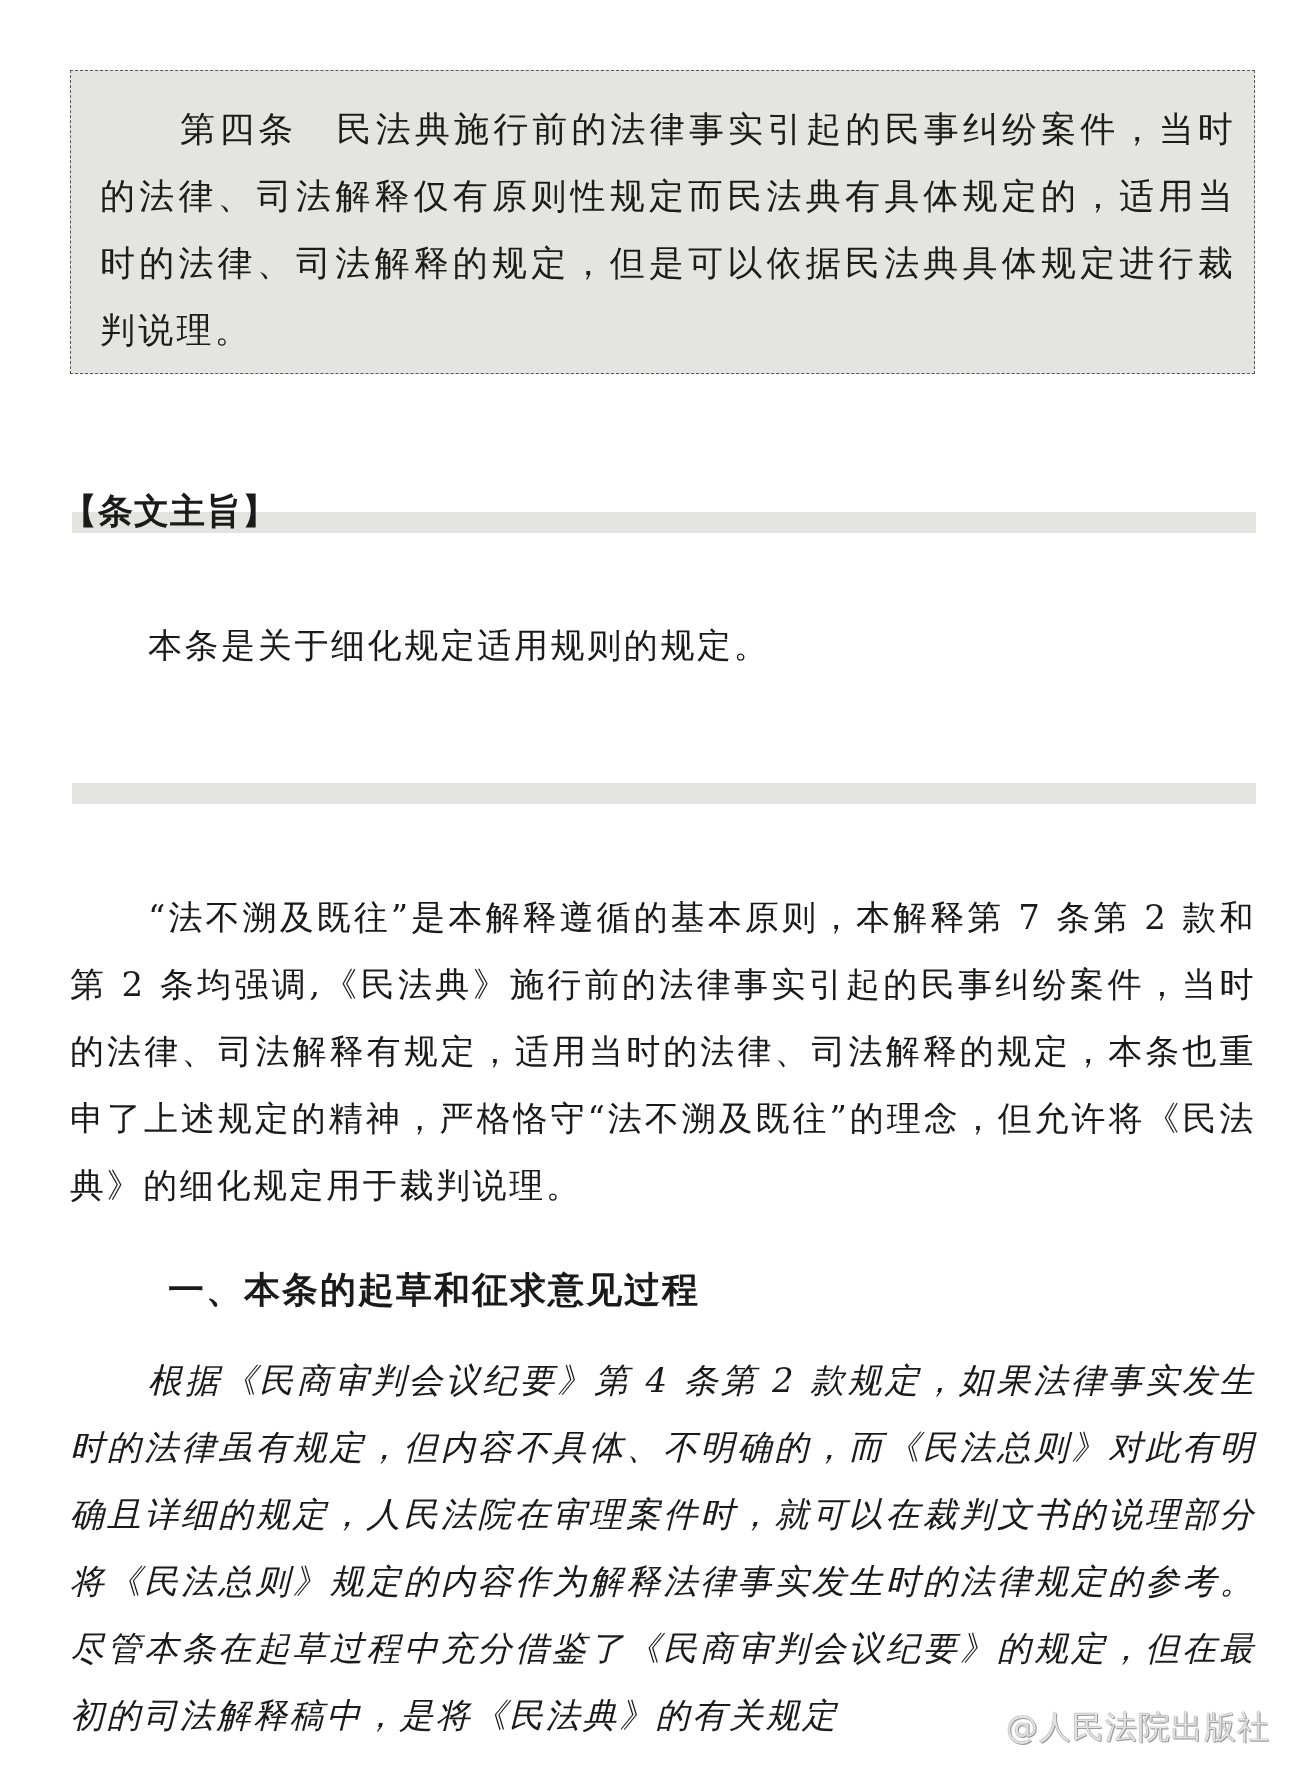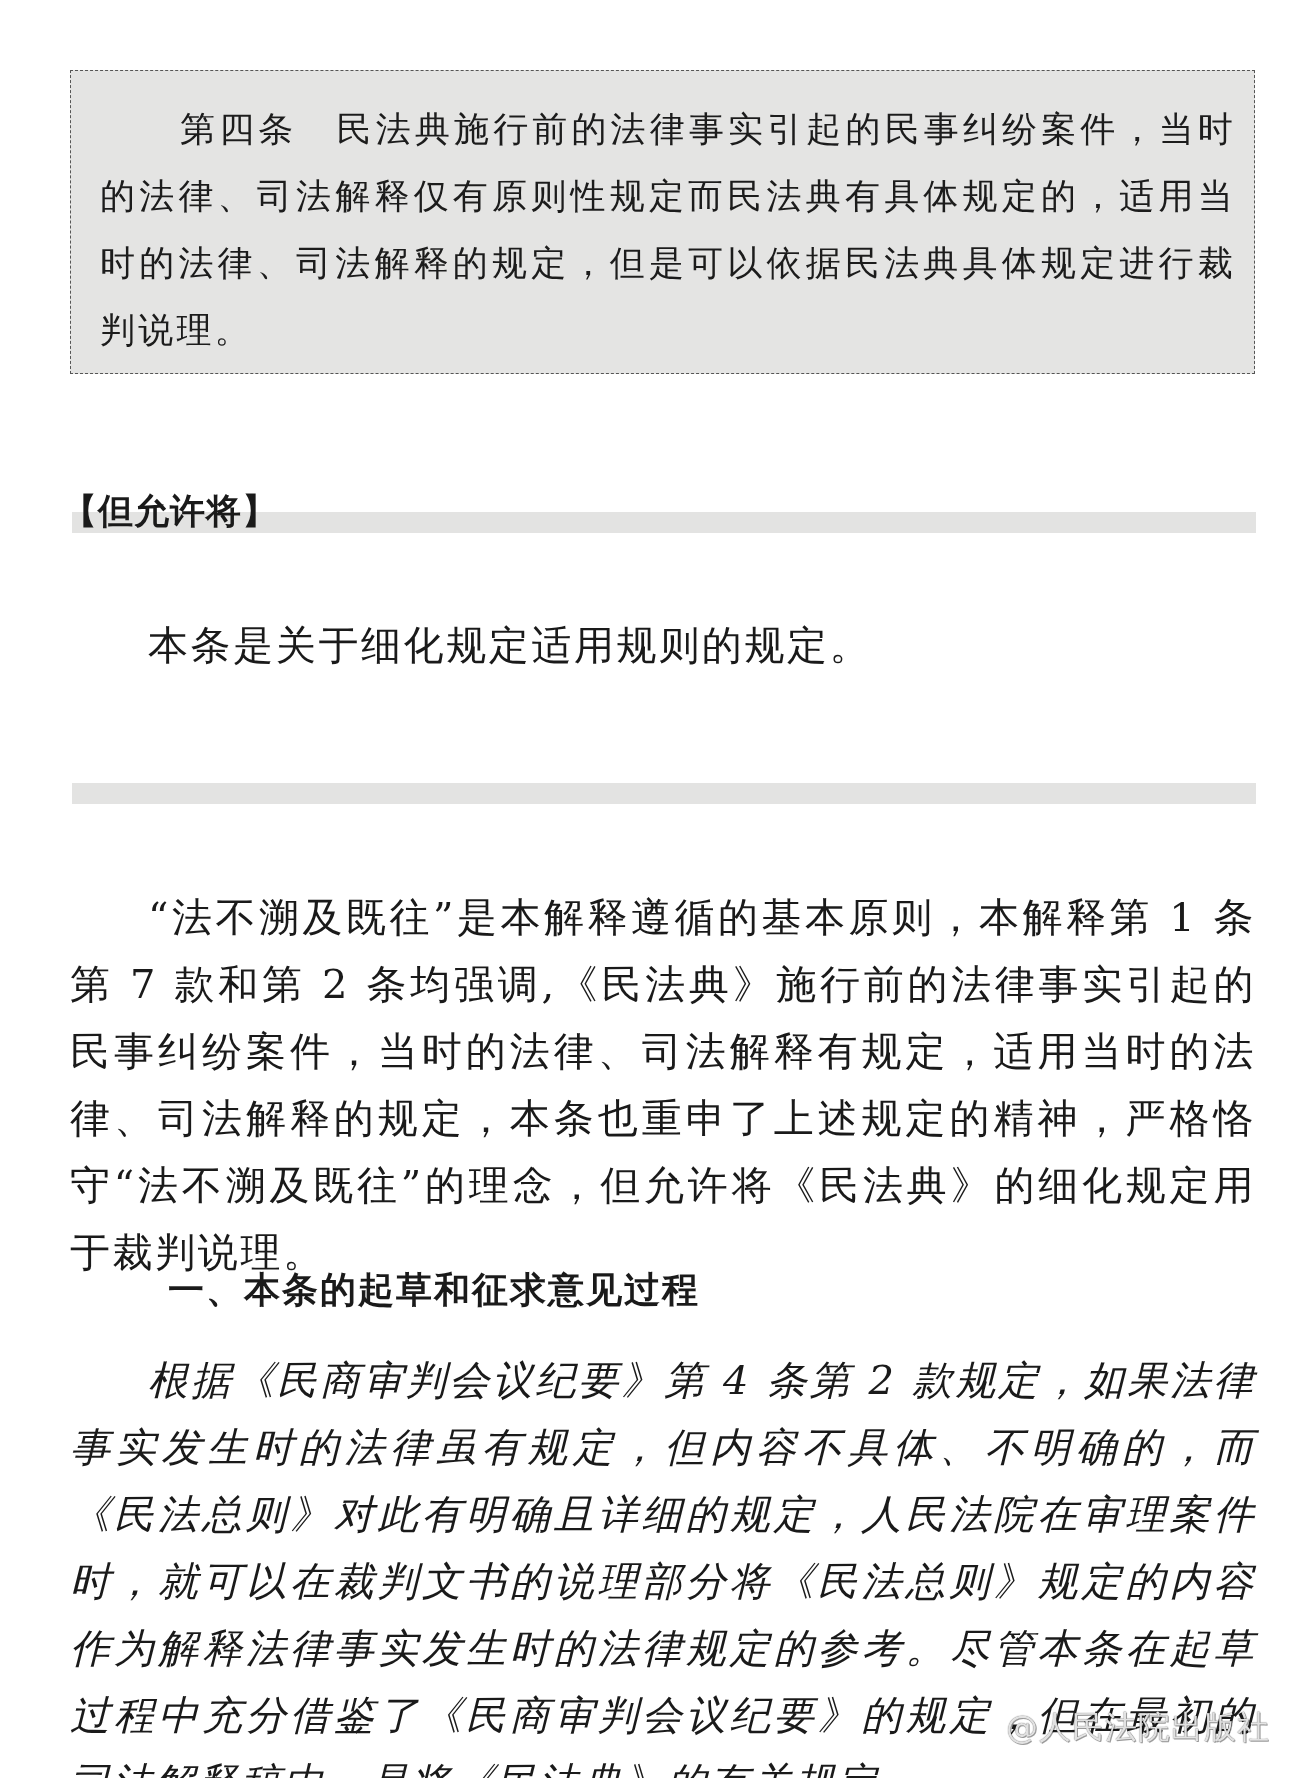--- a/index.html
+++ b/index.html
@@ -27,21 +27,21 @@
     position: absolute; left: 10px; right: 0; bottom: 0; height: 21px; background: #e3e3e2;
   }
   .section-head .label {
     position: absolute; left: 0; bottom: 0;
     font-family: "DejaVu Sans", "Liberation Sans", sans-serif;
     font-weight: bold; font-size: 35px; line-height: 44px; color: #1a1a1a;
     letter-spacing: 1px;
   }
   .para {
     position: absolute; left: 70px; width: 1186px;
-    font-size: 40px; line-height: 67px; letter-spacing: 2.6px;
+    font-size: 34px; line-height: 67px; letter-spacing: 2.6px;
     text-indent: 78px; text-align: justify; color: #1a1a1a;
   }
   .subhead {
     position: absolute; left: 158px;
     font-family: "DejaVu Sans", "Liberation Sans", sans-serif;
     font-weight: bold; font-size: 36px; line-height: 50px; letter-spacing: 2px; color: #1a1a1a;
   }
   .watermark {
     position: absolute; right: 40px; top: 1706px;
     font-family: "DejaVu Sans", "Liberation Sans", sans-serif;
@@ -52,28 +52,28 @@
   }
 </style>
 </head>
 <body>
 
 <div class="article-box"></div>
 <div class="article-text">第四条　民法典施行前的法律事实引起的民事纠纷案件，当时的法律、司法解释仅有原则性规定而民法典有具体规定的，适用当时的法律、司法解释的规定，但是可以依据民法典具体规定进行裁判说理。</div>
 
 <div class="section-head" style="top:487px;">
   <div class="bar"></div>
-  <div class="label">【但允许将】</div>
+  <div class="label">【条文主旨】</div>
 </div>
 
 <div class="para" style="top:612px;">本条是关于细化规定适用规则的规定。</div>
 
 <div class="section-head" style="top:758px;">
   <div class="bar"></div>
 </div>
 
-<div class="para" style="top:884px;">“法不溯及既往”是本解释遵循的基本原则，本解释第 1 条第 7 款和第 2 条均强调,《民法典》施行前的法律事实引起的民事纠纷案件，当时的法律、司法解释有规定，适用当时的法律、司法解释的规定，本条也重申了上述规定的精神，严格恪守“法不溯及既往”的理念，但允许将《民法典》的细化规定用于裁判说理。</div>
+<div class="para" style="top:884px;">“法不溯及既往”是本解释遵循的基本原则，本解释第 7 条第 2 款和第 2 条均强调,《民法典》施行前的法律事实引起的民事纠纷案件，当时的法律、司法解释有规定，适用当时的法律、司法解释的规定，本条也重申了上述规定的精神，严格恪守“法不溯及既往”的理念，但允许将《民法典》的细化规定用于裁判说理。</div>
 
 <div class="subhead" style="top:1265px;margin-left:10px;">一、本条的起草和征求意见过程</div>
 
 <div class="para" style="top:1347px;font-style:italic;">根据《民商审判会议纪要》第 4 条第 2 款规定，如果法律事实发生时的法律虽有规定，但内容不具体、不明确的，而《民法总则》对此有明确且详细的规定，人民法院在审理案件时，就可以在裁判文书的说理部分将《民法总则》规定的内容作为解释法律事实发生时的法律规定的参考。尽管本条在起草过程中充分借鉴了《民商审判会议纪要》的规定，但在最初的司法解释稿中，是将《民法典》的有关规定</div>
 
 <div class="watermark">@人民法院出版社</div>
 
 </body></html>

